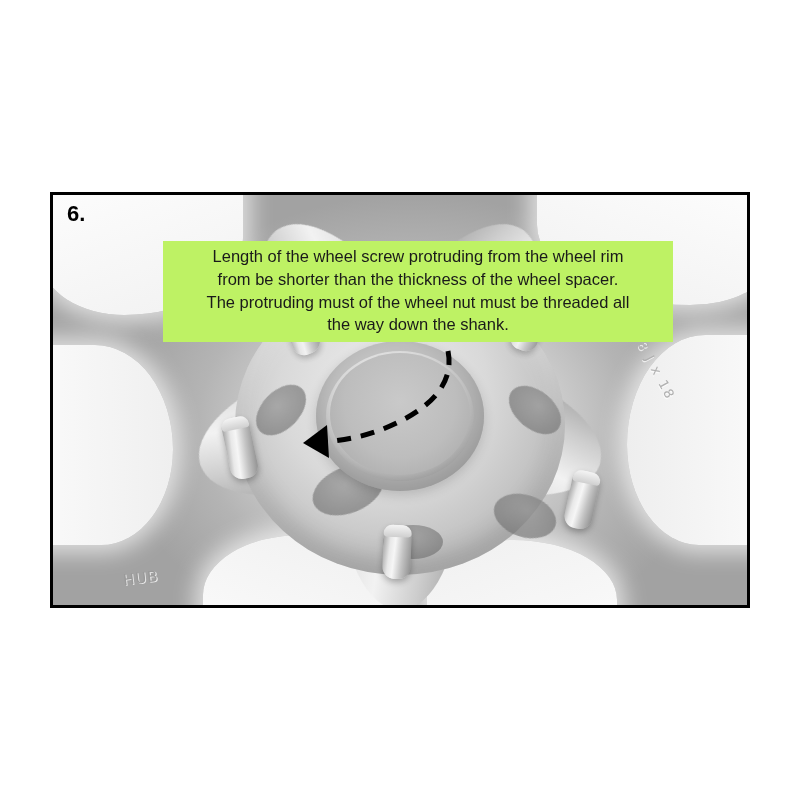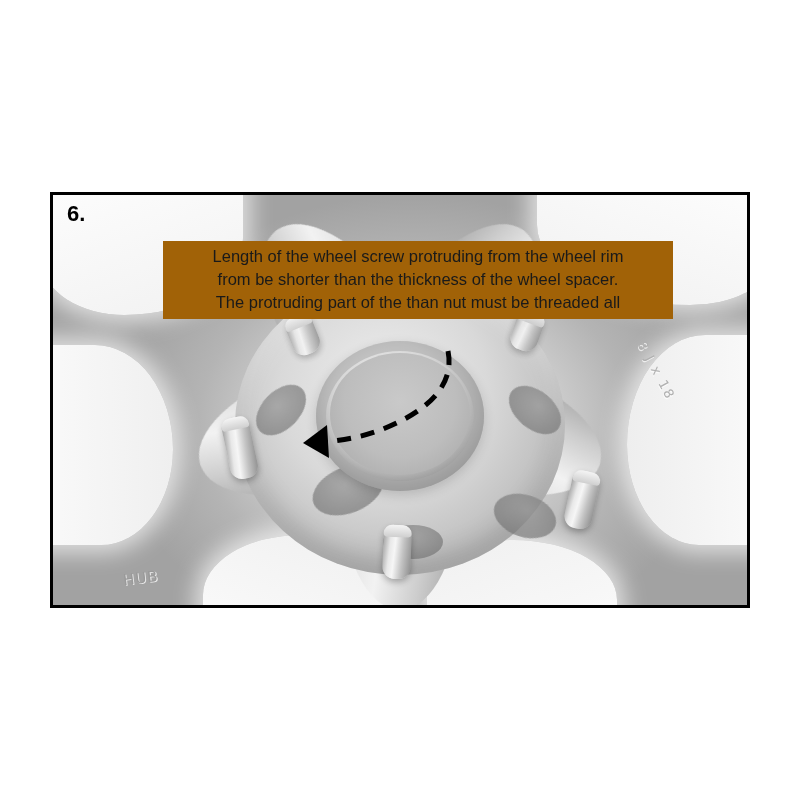--- a/index.html
+++ b/index.html
@@ -213,21 +213,21 @@
     font-weight: bold;
     color: #000000;
     line-height: 1;
   }
 
   .caption {
     position: absolute;
     left: 110px;
     top: 46px;
     width: 510px;
-    background: #a16207;
+    background: #bef264;
     padding: 4px 6px 6px 6px;
     box-sizing: border-box;
     font-size: 16.5px;
     line-height: 1.38;
     color: #1a1a1a;
     text-align: center;
   }
   .caption p {
     margin: 0;
   }
@@ -286,17 +286,18 @@
         <path d="M205 6 C 212 40, 185 66, 140 84 C 120 92, 100 95, 82 97" fill="none" stroke="#000000" stroke-width="5" stroke-dasharray="14 10" stroke-linecap="butt"></path>
         <polygon points="84,80 60,98 86,113" fill="#000000"></polygon>
       </svg>
     </div>
 
     <div class="step-number">6.</div>
 
     <div class="caption">
       <p>Length of the wheel screw protruding from the wheel rim</p>
       <p>from be shorter than the thickness of the wheel spacer.</p>
-      <p>The protruding part of the than nut must be threaded all</p>
+      <p>The protruding must of the wheel nut must be threaded all</p>
+      <p>the way down the shank.</p>
     </div>
 
   </div>
 </div>
 
 </body></html>

